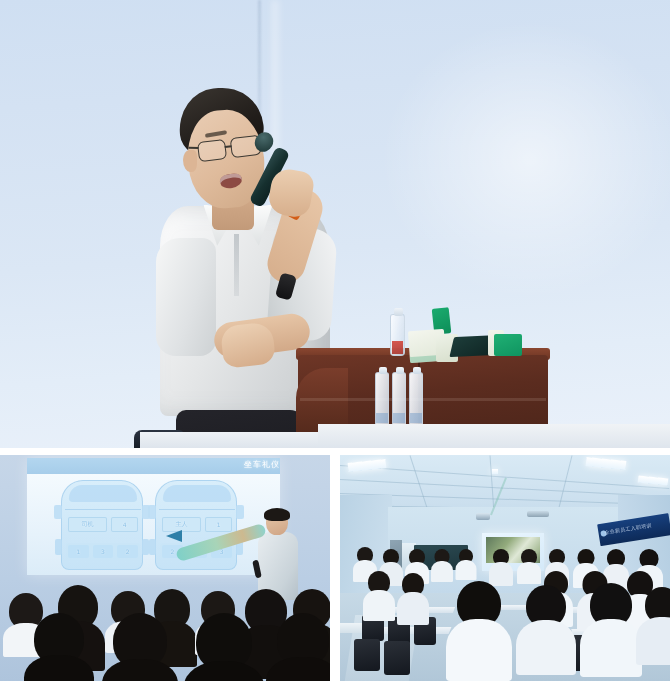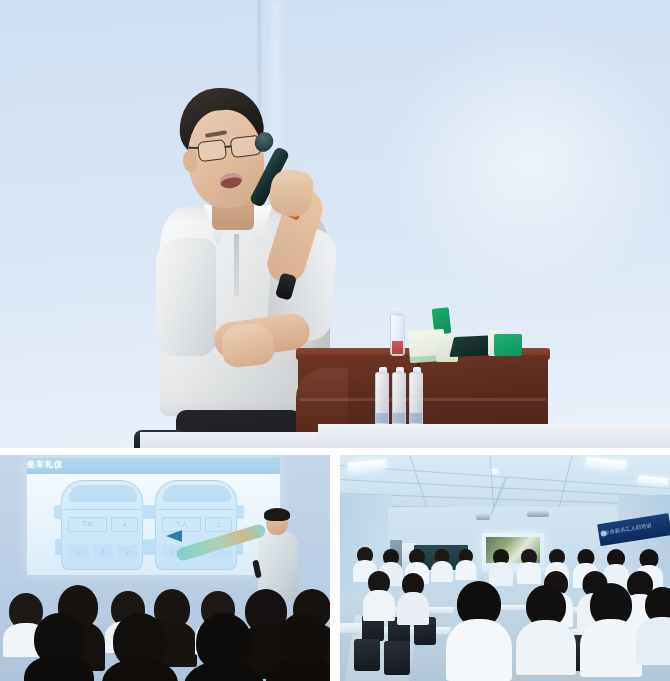--- a/index.html
+++ b/index.html
@@ -274,21 +274,21 @@
     position: absolute; left: 27px; top: 3px; width: 253px; height: 117px;
     background: linear-gradient(180deg,#cfe3f4,#c2daf0);
     box-shadow: 0 0 14px rgba(255,255,255,.35);
   }
   .screen-titlebar {
     position: absolute; left: 0; top: 0; width: 100%; height: 16px;
     background: linear-gradient(180deg,#b3d6ef,#a6cdea);
   }
   .screen-title {
     position: absolute; left: 0; top: 1px; width: 100%;
-    text-align: left; font-size: 8px; font-weight: 700; color: #ffffff;
+    text-align: right; font-size: 8px; font-weight: 400; color: #ffffff;
     letter-spacing: 1px; text-shadow: 0 0 3px rgba(255,255,255,.8);
     font-family: "DejaVu Sans", sans-serif;
   }
   .screen-body {
     position: absolute; left: 0; top: 16px; width: 100%; height: 101px;
     background: linear-gradient(180deg,#f4fafe,#e6f2fb 60%,#dbecf8);
   }
   .car {
     position: absolute; top: 6px; width: 82px; height: 90px;
     background: linear-gradient(180deg,rgba(214,236,250,.92),rgba(196,226,246,.92));

